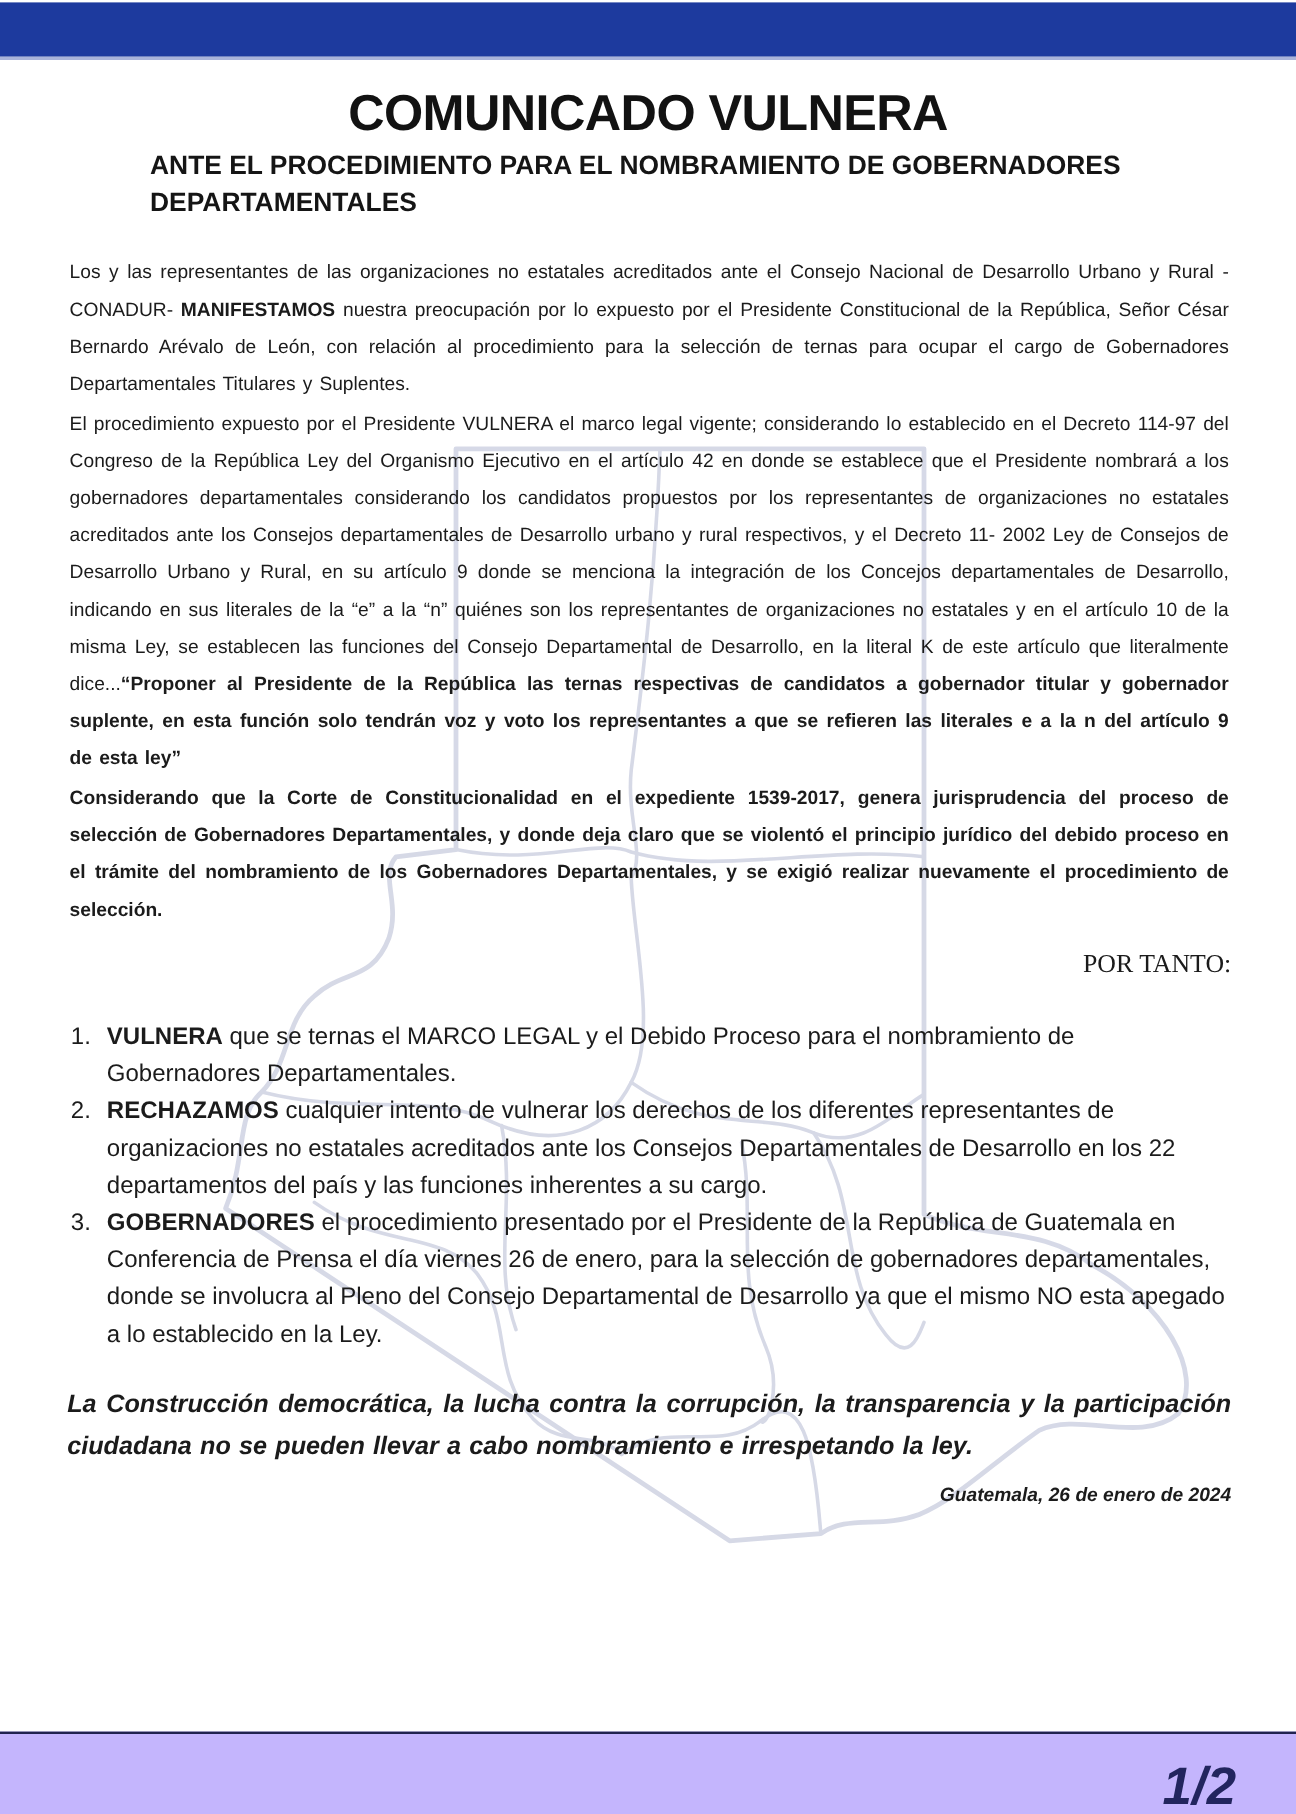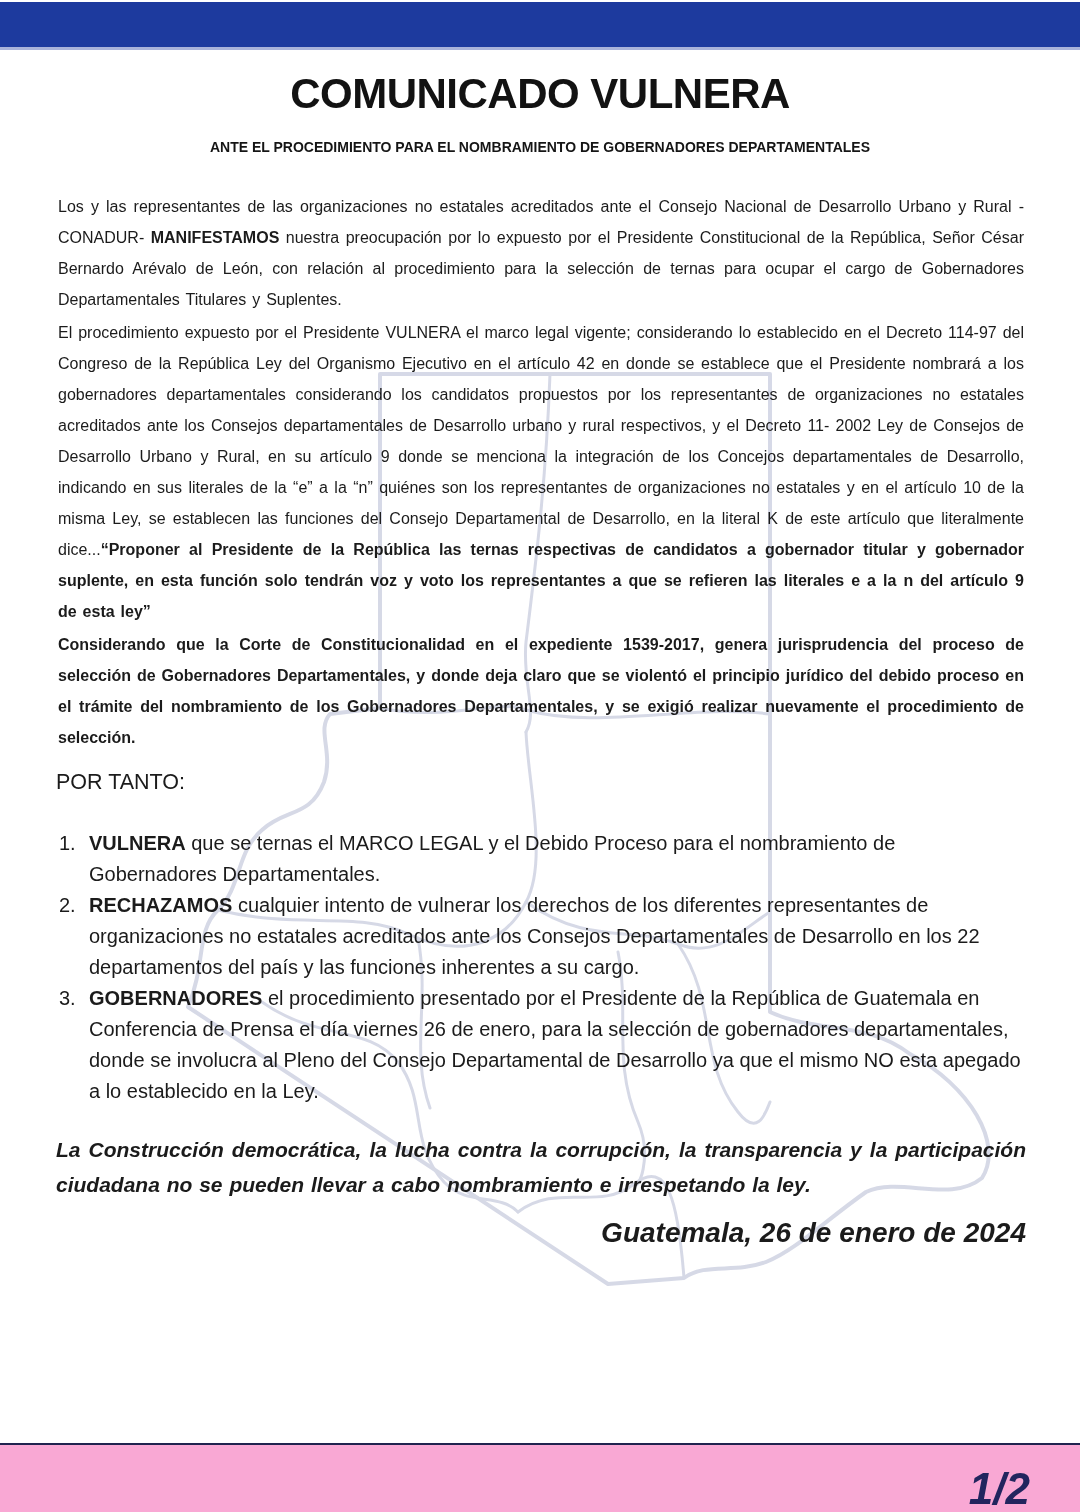--- a/index.html
+++ b/index.html
@@ -26,45 +26,45 @@
   .watermark {
     position: absolute; left: 78px; top: 262px; z-index: 0;
   }
   .page-content { position: absolute; top: 50px; left: 0; width: 100%; z-index: 1; }
   .doc-title {
     margin: 20px 0 0; text-align: center;
     font-weight: bold; font-size: 42px; line-height: 48px;
     letter-spacing: -0.5px; color: #121212;
   }
   .doc-subtitle {
-    margin: 14px auto 0; max-width: 830px; text-align: center;
-    font-weight: bold; font-size: 14px; line-height: 31px; color: #151515;
+    margin: 4px auto 0; max-width: 830px; text-align: left;
+    font-weight: bold; font-size: 22px; line-height: 31px; color: #151515;
   }
   .body-text { margin: 28px 54px 0 56px; }
   .para {
     margin: 2px; text-align: justify;
     font-size: 16px; line-height: 31px; word-spacing: 1.5px;
   }
   .section-heading {
-    margin: 17px 0 0; text-align: left;
-    font-size: 21.5px; font-weight: normal;
+    margin: 17px 0 0; text-align: right;
+    font-size: 21.5px; font-weight: normal; font-family: Liberation Serif, serif;
   }
   .numbered-list { margin: 33px 0 0; padding: 0; list-style: none; }
   .list-item {
     position: relative; padding-left: 33px; margin: 0;
     font-size: 20px; line-height: 31px; text-align: left;
   }
   .list-num { position: absolute; left: 3px; top: 0; }
   .closing {
     margin: 25px 0 0; font-weight: bold; font-style: italic;
     font-size: 21px; line-height: 35px; text-align: justify; word-spacing: 1px;
   }
   .dateline {
     margin: 15px 0 0; text-align: right;
-    font-weight: bold; font-style: italic; font-size: 28px;
+    font-weight: bold; font-style: italic; font-size: 16px;
   }
 </style>
 </head>
 <body>
 
 <svg class="watermark" width="935" height="1050" viewBox="0 0 935 1050" aria-hidden="true">
   <g fill="none" stroke-linejoin="round" stroke-linecap="round" opacity="0.9" stroke="#d2d5e4">
     <path stroke-width="4" d="M302,112 L692,112 L692,750
       C740,772 788,758 832,792
       C892,824 926,882 904,916
@@ -116,15 +116,15 @@
         <span><strong>GOBERNADORES</strong><span> el procedimiento presentado por el Presidente de la República de Guatemala en Conferencia de Prensa el día viernes 26 de enero, para la selección de gobernadores departamentales, donde se involucra al Pleno del Consejo Departamental de Desarrollo ya que el mismo NO esta apegado a lo establecido en la Ley.</span></span>
       </li>
     </ol>
 
     <p class="closing">La Construcción democrática, la lucha contra la corrupción, la transparencia y la participación ciudadana no se pueden llevar a cabo nombramiento e irrespetando la ley.</p>
 
     <p class="dateline">Guatemala, 26 de enero de 2024</p>
   </section>
 </main>
 
-<div class="bottom-bar" style="background-color: #f9a8d4;">
+<div class="bottom-bar" style="background-color: #c4b5fd;">
   <span class="page-number">1/2</span>
 </div>
 
 </body></html>

